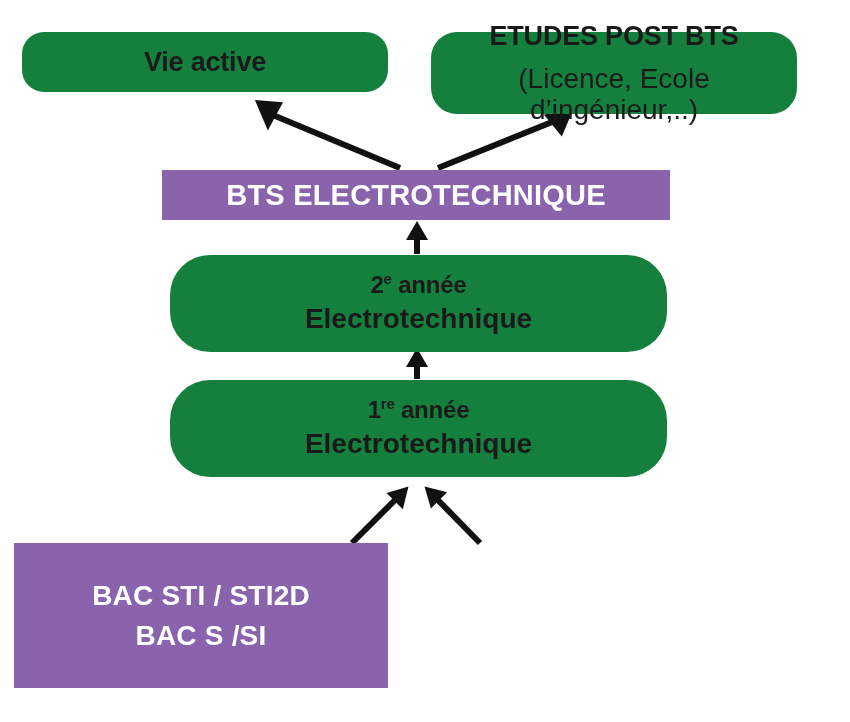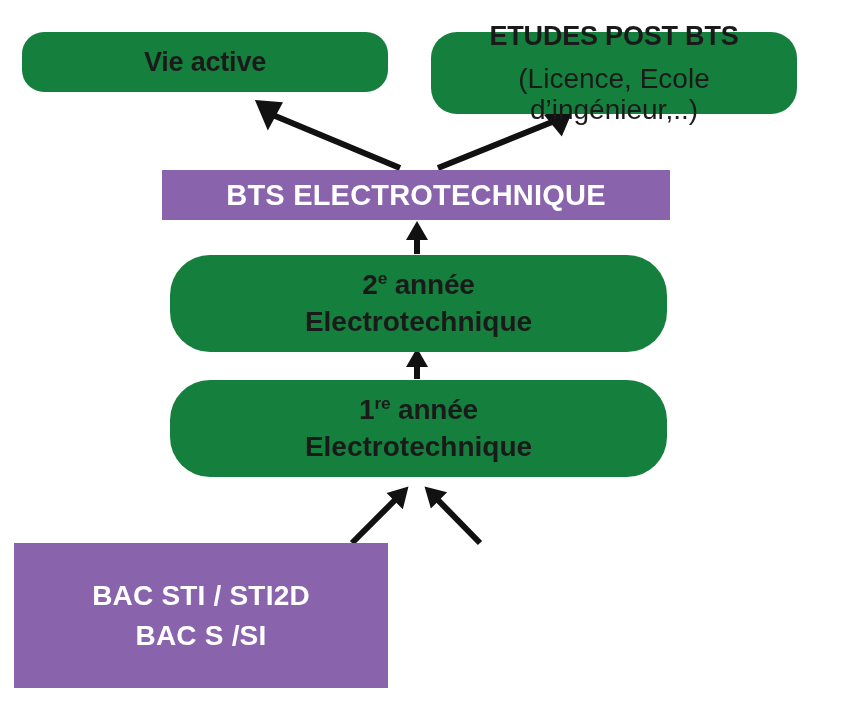--- a/index.html
+++ b/index.html
@@ -65,21 +65,21 @@
   #bts-electrotechnique .node-title { font-size: 29px; letter-spacing: 0.2px; }
 
   #annee2 {
     left: 170px; top: 255px; width: 497px; height: 97px;
     border-radius: 40px;
   }
   #annee1 {
     left: 170px; top: 380px; width: 497px; height: 97px;
     border-radius: 40px;
   }
-  #annee2 .node-title, #annee1 .node-title { font-size: 28px; text-align: right; }
+  #annee2 .node-title, #annee1 .node-title { font-size: 24px; text-align: right; }
   #annee2 .line2, #annee1 .line2 { font-size: 28px; font-weight: bold; margin-top: 5px; }
   sup.ordinal {
     font-size: 0.62em;
     vertical-align: super;
     line-height: 0;
   }
 
   #bac-origins {
     left: 14px; top: 543px; width: 374px; height: 145px;
     border-radius: 0;

